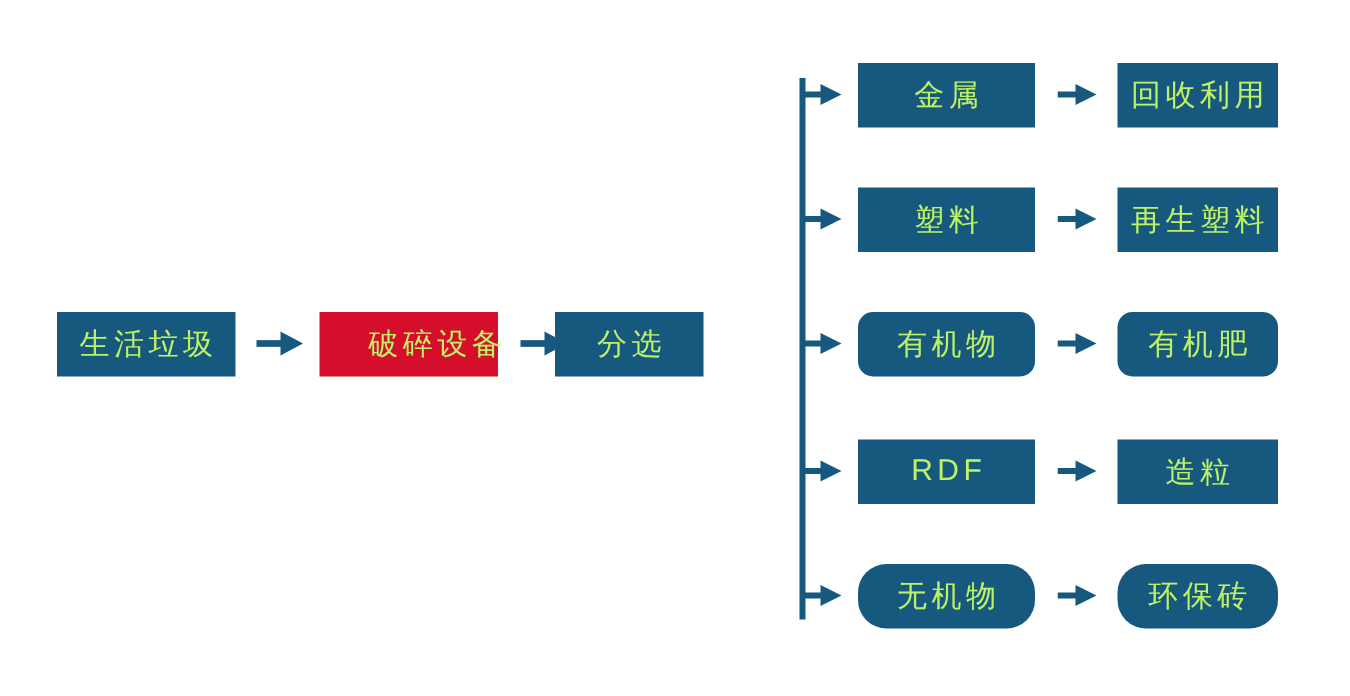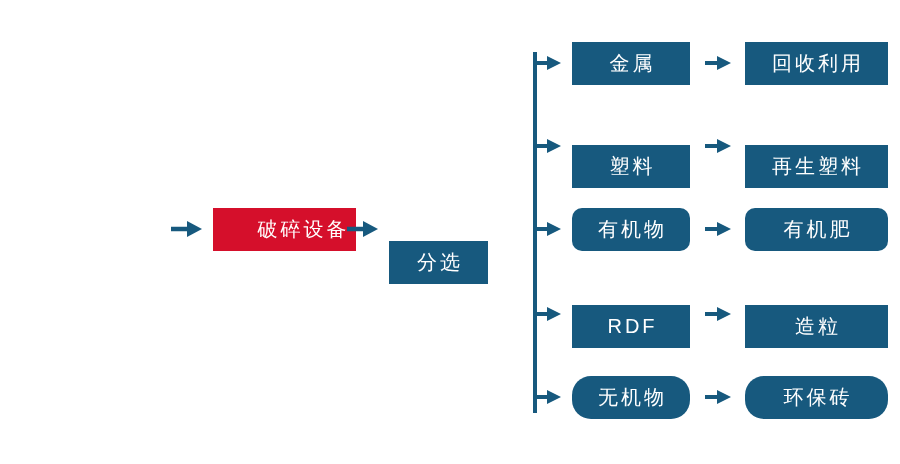--- a/index.html
+++ b/index.html
@@ -10,21 +10,21 @@
     background: var(--background, #ffffff);
     font-family: "Liberation Sans", "DejaVu Sans", sans-serif;
     overflow: hidden;
   }
   .node {
     position: absolute;
     height: 43px;
     display: flex;
     align-items: center;
     justify-content: center;
-    color: #ffffff;
+    color: #bef264;
     font-size: 20px;
     letter-spacing: 3px;
     padding-left: 3px; 
     box-sizing: border-box;
     background: var(--blue, #17597E);
     white-space: nowrap;
   }
   .node.red { background: var(--red, #D50F2B); }
   .arrow {
     position: absolute;
@@ -36,40 +36,41 @@
   .trunk {
     position: absolute;
     left: 533px;
     top: 52px;
     width: 4px;
     height: 361px;
     background: var(--blue, #17597E);
   }
   
   .n-main-0 { left: 38px;  top: 208px; width: 119px; }
-  .n-main-1 { left: 213px; top: 208px; width: 143px; padding-left: 38px; }
-  .n-main-2 { left: 389px; top: 208px; width: 99px; margin-top: 33px; }
+  .n-main-1 { left: 213px; top: 208px; width: 119px; padding-left: 38px; }
+  .n-main-2 { left: 370px; top: 208px; width: 99px; }
   .a-main-0 { left: 170px; top: 218px; }
   .a-main-1 { left: 346px; top: 218px; }
   
   .mid   { left: 572px; width: 118px; }
-  .right { left: 745px; width: 143px; }
+  .right { left: 745px; width: 107px; }
   .r0 .node { top: 42px; }  .r0 .b-arrow { top: 52px; }
-  .r1 .node { top: 125px; margin-top: 20px; } .r1 .b-arrow { top: 135px; }
+  .r1 .node { top: 125px; } .r1 .b-arrow { top: 135px; }
   .r2 .node { top: 208px; border-radius: 10px; } .r2 .b-arrow { top: 218px; }
-  .r3 .node { top: 305px; text-align: right; } .r3 .b-arrow { top: 303px; }
+  .r3 .node { top: 293px; text-align: right; } .r3 .b-arrow { top: 303px; }
   .r4 .node { top: 376px; border-radius: 19px; } .r4 .b-arrow { top: 386px; }
   .b-arrow.from-trunk { left: 535px; }
   .b-arrow.to-right  { left: 705px; }
 </style>
 </head>
 <body>
 
 <div class="canvas">
 
+  <div class="node n-main-0">生活垃圾</div>
 
   <svg class="arrow a-main-0" width="34" height="22" viewBox="0 0 34 22">
     <line x1="1" y1="11" x2="19" y2="11" stroke-width="4.5"></line>
     <polygon points="17,3 32,11 17,19"></polygon>
   </svg>
 
   <div class="node red n-main-1">破碎设备</div>
 
   <svg class="arrow a-main-1" width="34" height="22" viewBox="0 0 34 22">
     <line x1="1" y1="11" x2="19" y2="11" stroke-width="4.5"></line>

